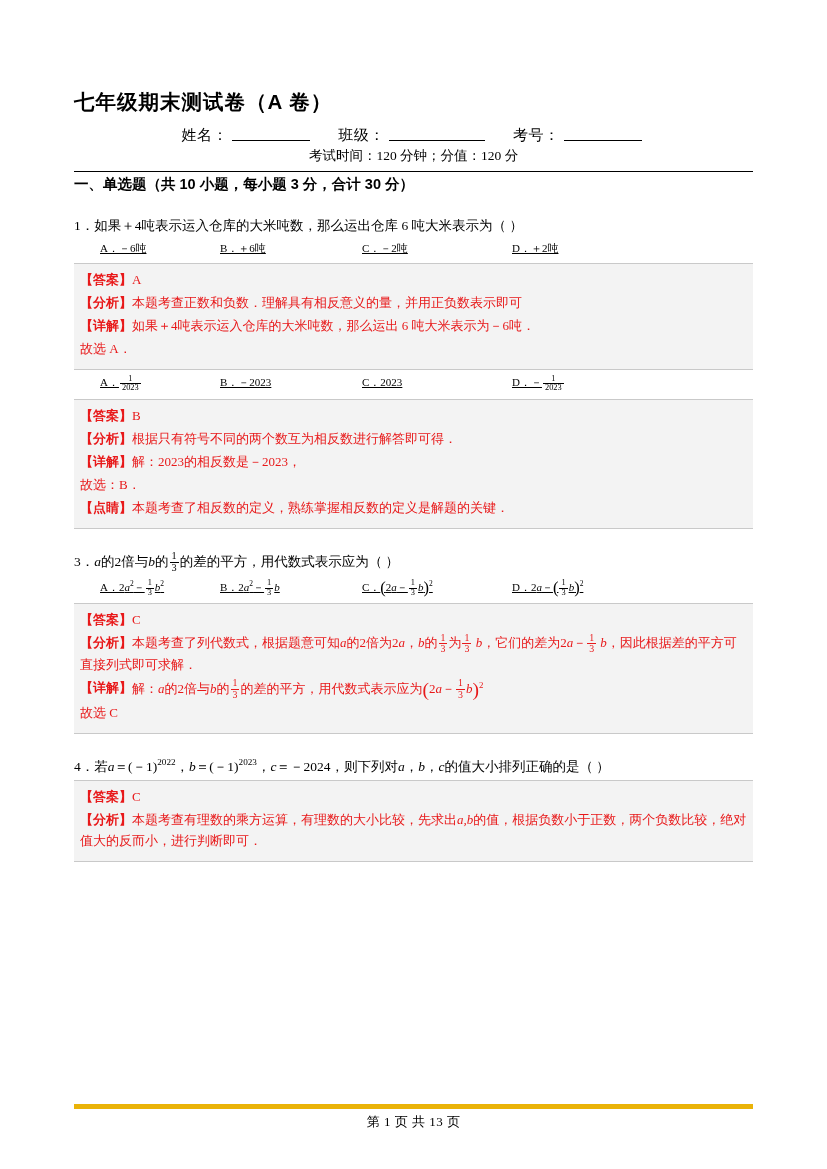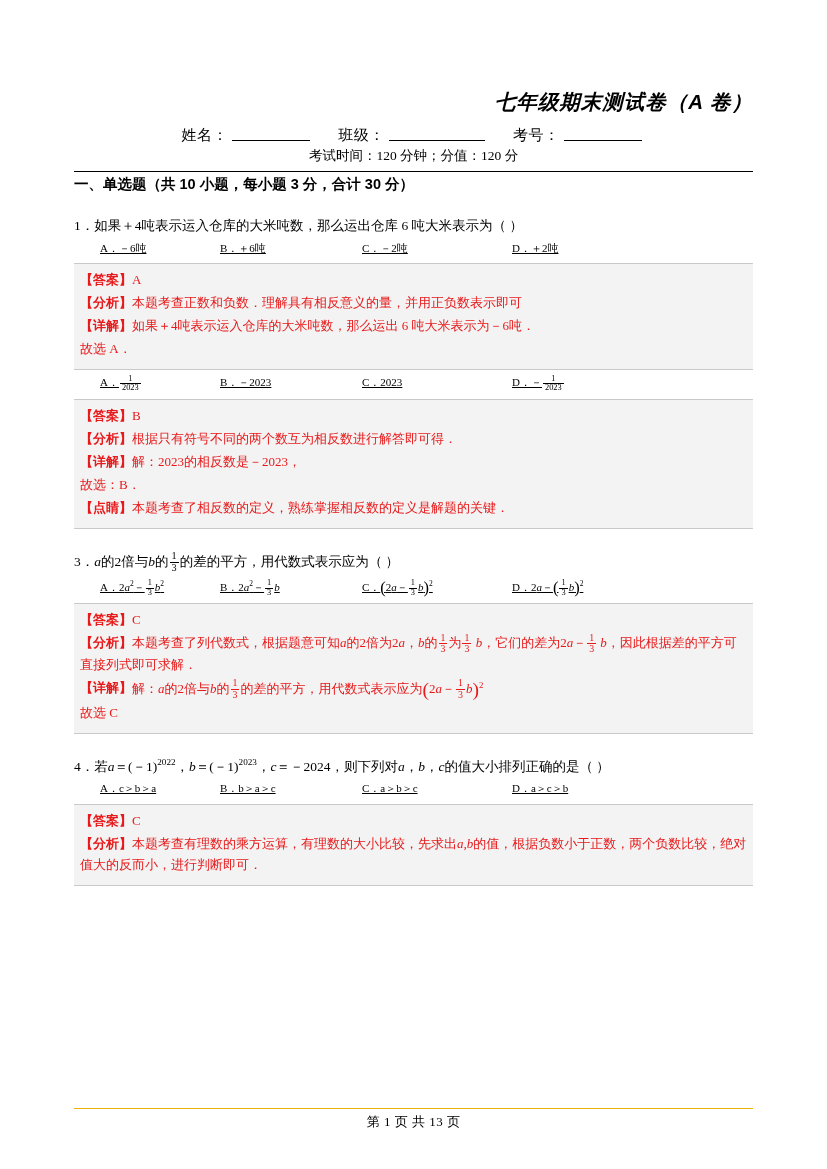--- a/index.html
+++ b/index.html
@@ -15,27 +15,26 @@
     position: relative;
   }
   .page {
     position: relative;
     width: 827px;
     height: 1169px;
     box-sizing: border-box;
     padding: 88px 74px 0 74px;
   }
   .doc-title {
-    text-align: right;
+    text-align: left;
     font-family: "Liberation Sans", sans-serif;
     font-weight: bold;
     font-size: 20.5px;
     letter-spacing: 1px;
     margin: 0 0 10px 0;
-    font-style: italic;
   }
   .id-line {
     text-align: center;
     font-size: 15px;
     margin: 0 0 2px 0;
     letter-spacing: 0.5px;
   }
   .id-line .gap {
     display: inline-block;
     border-bottom: 1px solid #000;
@@ -125,21 +124,21 @@
   }
   sup.ex {
     font-size: 0.68em;
     vertical-align: super;
   }
   .footer {
     position: absolute;
     left: 74px;
     right: 74px;
     bottom: 38px;
-    border-top: 1px solid #eab308;
+    border-top: 5px solid #eab308;
     padding-top: 4px;
     text-align: center;
     font-size: 13px;
     letter-spacing: 0.5px;
   }
 </style>
 </head>
 <body>
 
 <div class="page">
@@ -192,25 +191,19 @@
     <span class="opt">D．2<span class="ital">a</span>－<span class="big-paren">(</span><span class="frac"><span class="num">1</span><span class="den">3</span></span><span class="ital">b</span><span class="big-paren">)</span><sup class="ex">2</sup></span>
   </div>
   <div class="ans-block">
     <div class="ans-line"><span class="tag">【答案】</span><span>C</span></div>
     <div class="ans-line"><span class="tag">【分析】</span><span>本题考查了列代数式，根据题意可知<span class="ital">a</span>的2倍为2<span class="ital">a</span>，<span class="ital">b</span>的<span class="frac"><span class="num">1</span><span class="den">3</span></span>为<span class="frac"><span class="num">1</span><span class="den">3</span></span> <span class="ital">b</span>，它们的差为2<span class="ital">a</span>－<span class="frac"><span class="num">1</span><span class="den">3</span></span> <span class="ital">b</span>，因此根据差的平方可直接列式即可求解．</span></div>
     <div class="ans-line"><span class="tag">【详解】</span><span>解：<span class="ital">a</span>的2倍与<span class="ital">b</span>的<span class="frac"><span class="num">1</span><span class="den">3</span></span>的差的平方，用代数式表示应为<span class="big-paren">(</span>2<span class="ital">a</span>－<span class="frac"><span class="num">1</span><span class="den">3</span></span><span class="ital">b</span><span class="big-paren">)</span><sup class="ex">2</sup></span></div>
     <div class="ans-line">故选 C</div>
   </div>
 
   <div class="q-stem">4．若<span class="ital">a</span>＝(－1)<sup class="ex">2022</sup>，<span class="ital">b</span>＝(－1)<sup class="ex">2023</sup>，<span class="ital">c</span>＝－2024，则下列对<span class="ital">a</span>，<span class="ital">b</span>，<span class="ital">c</span>的值大小排列正确的是（    ）</div>
-  <div class="opts four">
-    <span class="opt">A．c＞b＞a</span>
-    <span class="opt">B．b＞a＞c</span>
-    <span class="opt">C．a＞b＞c</span>
-    <span class="opt">D．a＞c＞b</span>
-  </div>
   <div class="ans-block">
     <div class="ans-line"><span class="tag">【答案】</span><span>C</span></div>
     <div class="ans-line"><span class="tag">【分析】</span><span>本题考查有理数的乘方运算，有理数的大小比较，先求出<span class="ital">a,b</span>的值，根据负数小于正数，两个负数比较，绝对值大的反而小，进行判断即可．</span></div>
   </div>
 
   <div class="footer">第 1 页 共 13 页</div>
 </div>
 
 </body></html>

